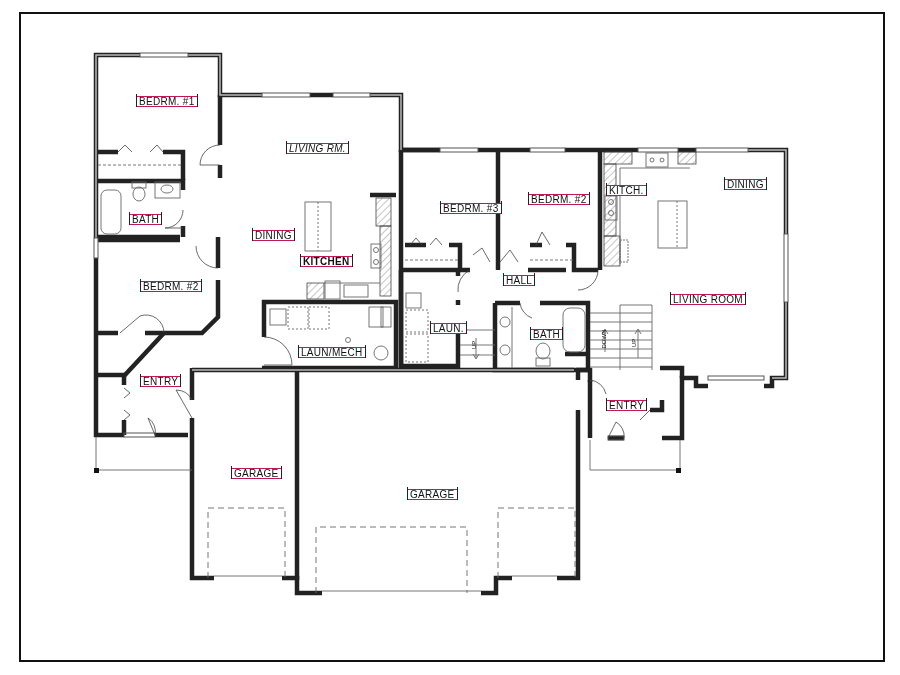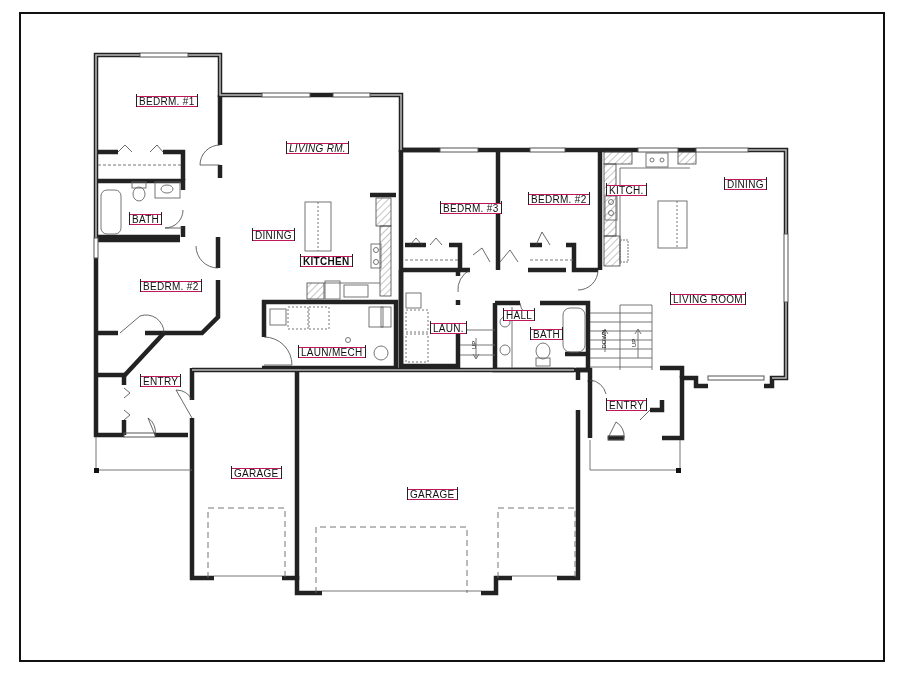--- a/index.html
+++ b/index.html
@@ -245,21 +245,21 @@
 <span class="lbl" style="left:129px;top:214px;">BATH</span>
 <span class="lbl" style="left:286px;top:143px;font-style:italic;">LIVING RM.</span>
 <span class="lbl" style="left:252px;top:230px;">DINING</span>
 <span class="lbl" style="left:300px;top:256px;font-weight:bold;">KITCHEN</span>
 <span class="lbl" style="left:140px;top:281px;">BEDRM. #2</span>
 <span class="lbl" style="left:298px;top:347px;">LAUN/MECH</span>
 <span class="lbl" style="left:140px;top:376px;">ENTRY</span>
 <span class="lbl" style="left:231px;top:468px;">GARAGE</span>
 <span class="lbl" style="left:404px;top:203px;margin-left:36px;">BEDRM. #3</span>
 <span class="lbl" style="left:528px;top:194px;">BEDRM. #2</span>
-<span class="lbl" style="left:503px;top:275px;margin-top:35px;">HALL</span>
+<span class="lbl" style="left:503px;top:275px;">HALL</span>
 <span class="lbl" style="left:430px;top:323px;">LAUN.</span>
 <span class="lbl" style="left:530px;top:329px;">BATH</span>
 <span class="lbl" style="left:606px;top:185px;">KITCH.</span>
 <span class="lbl" style="left:724px;top:179px;">DINING</span>
 <span class="lbl" style="left:670px;top:294px;">LIVING ROOM</span>
 <span class="lbl" style="left:606px;top:400px;">ENTRY</span>
 <span class="lbl" style="left:407px;top:489px;">GARAGE</span>
 
 <span class="rot" style="left:594px;top:336px;">DOWN</span>
 <span class="rot" style="left:630px;top:340px;">UP</span>

